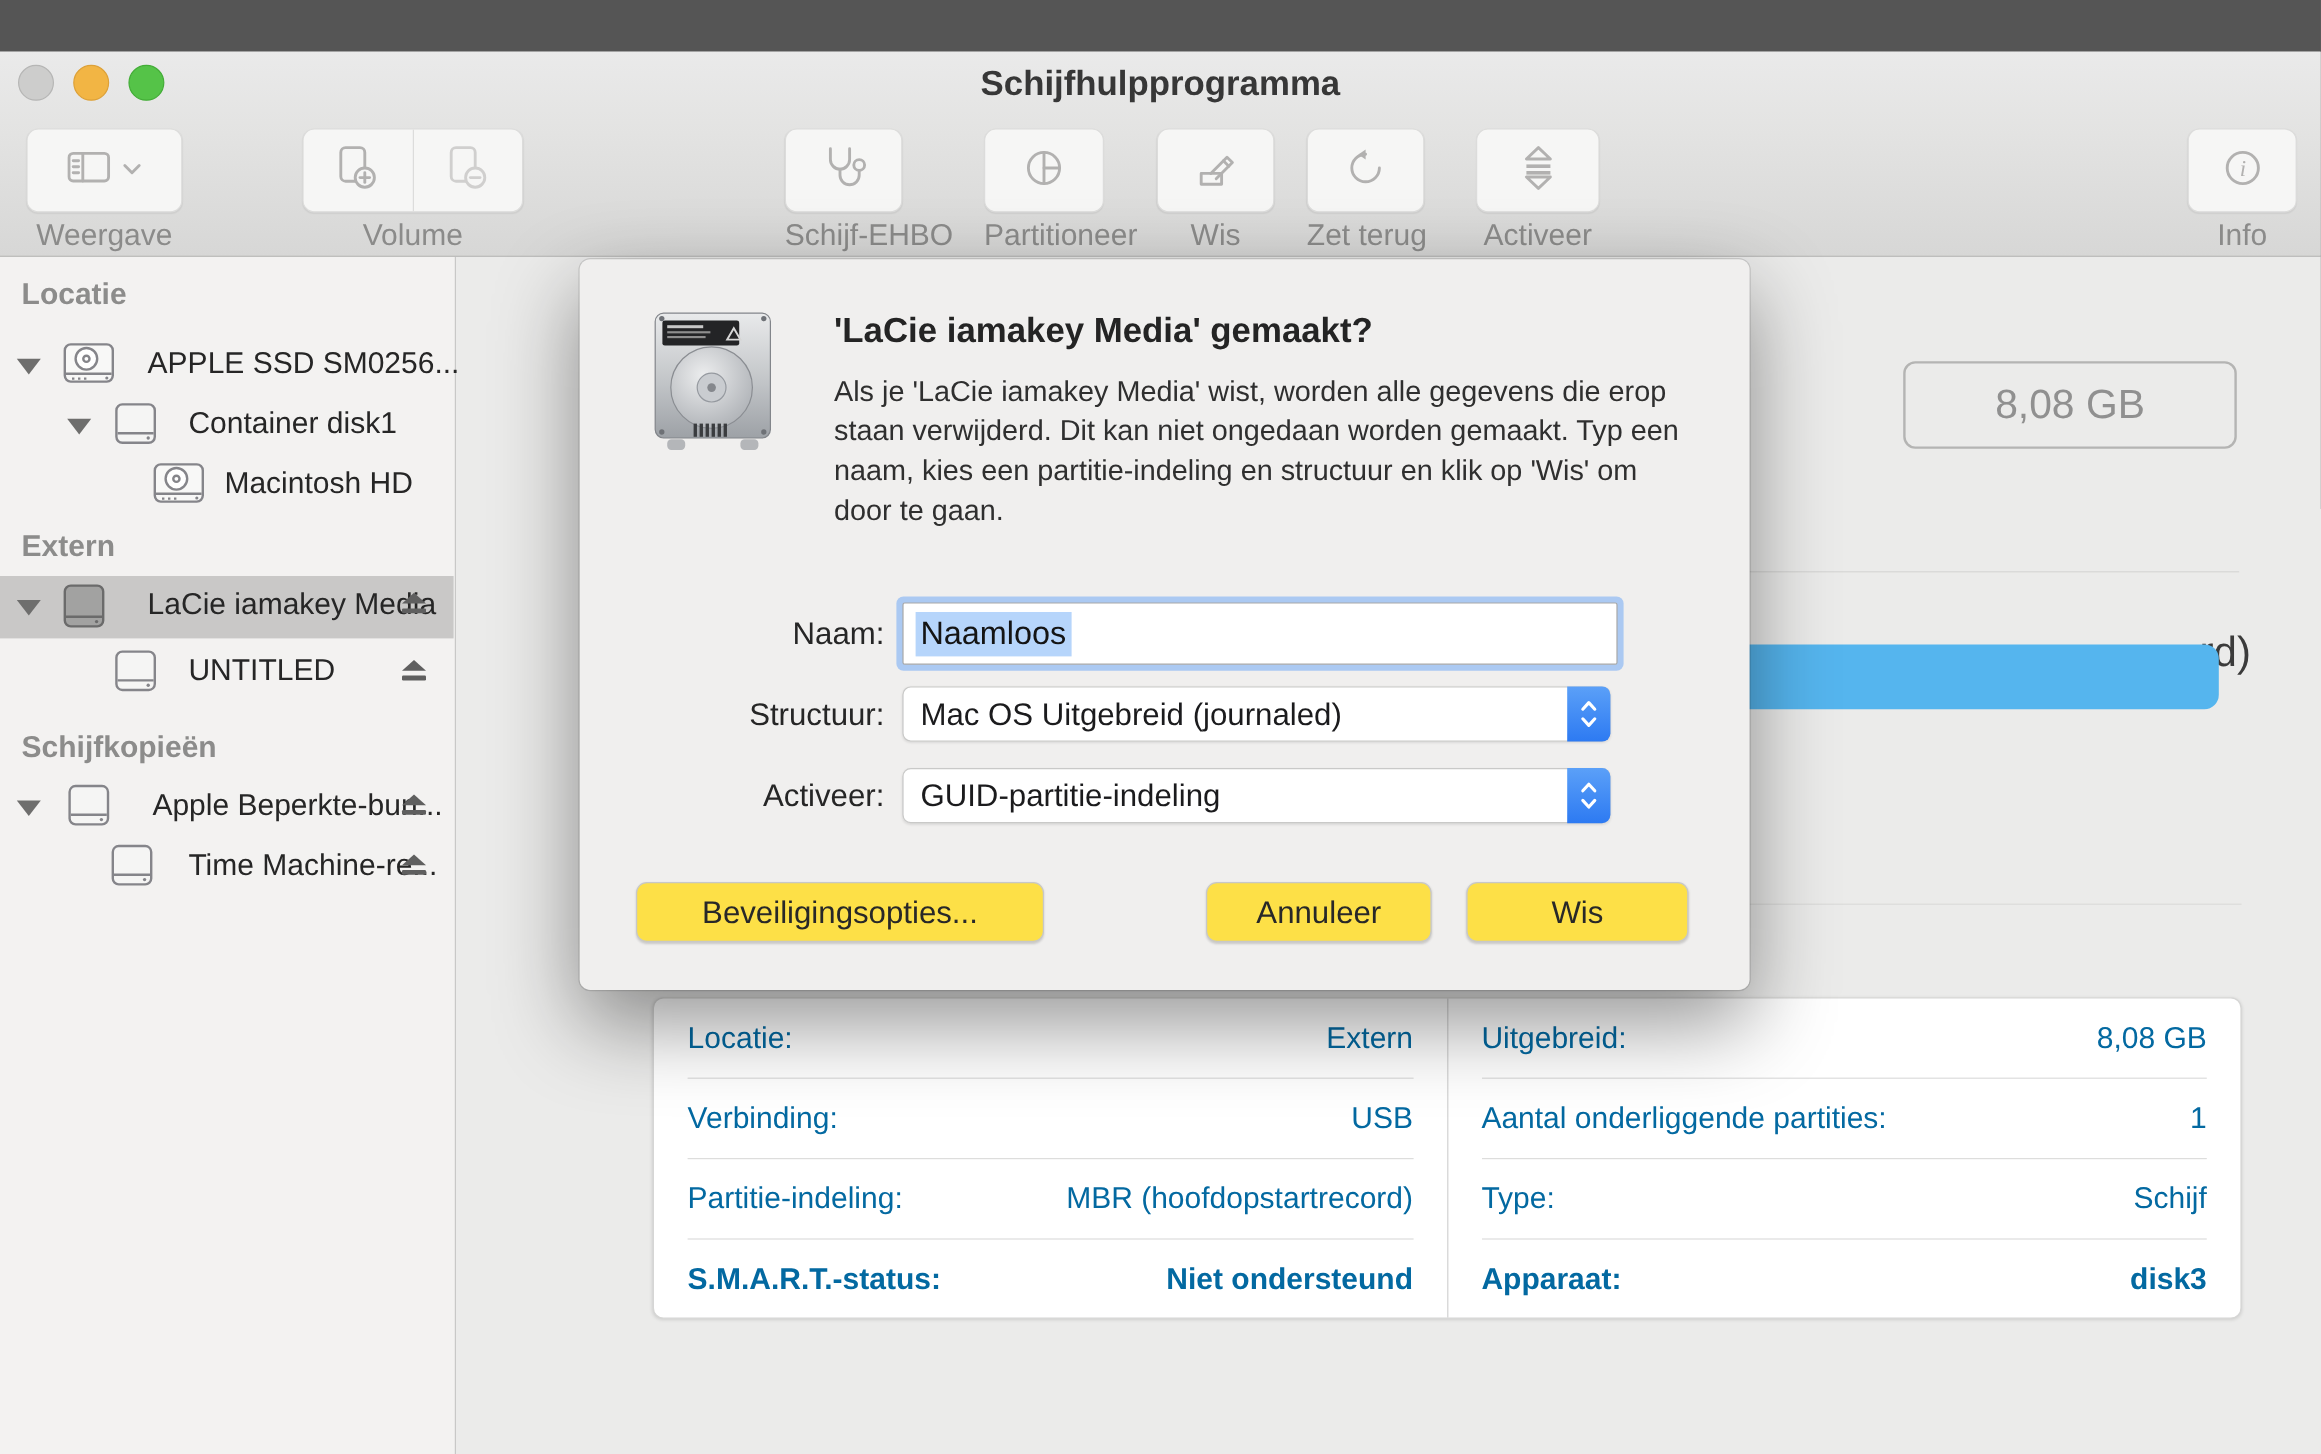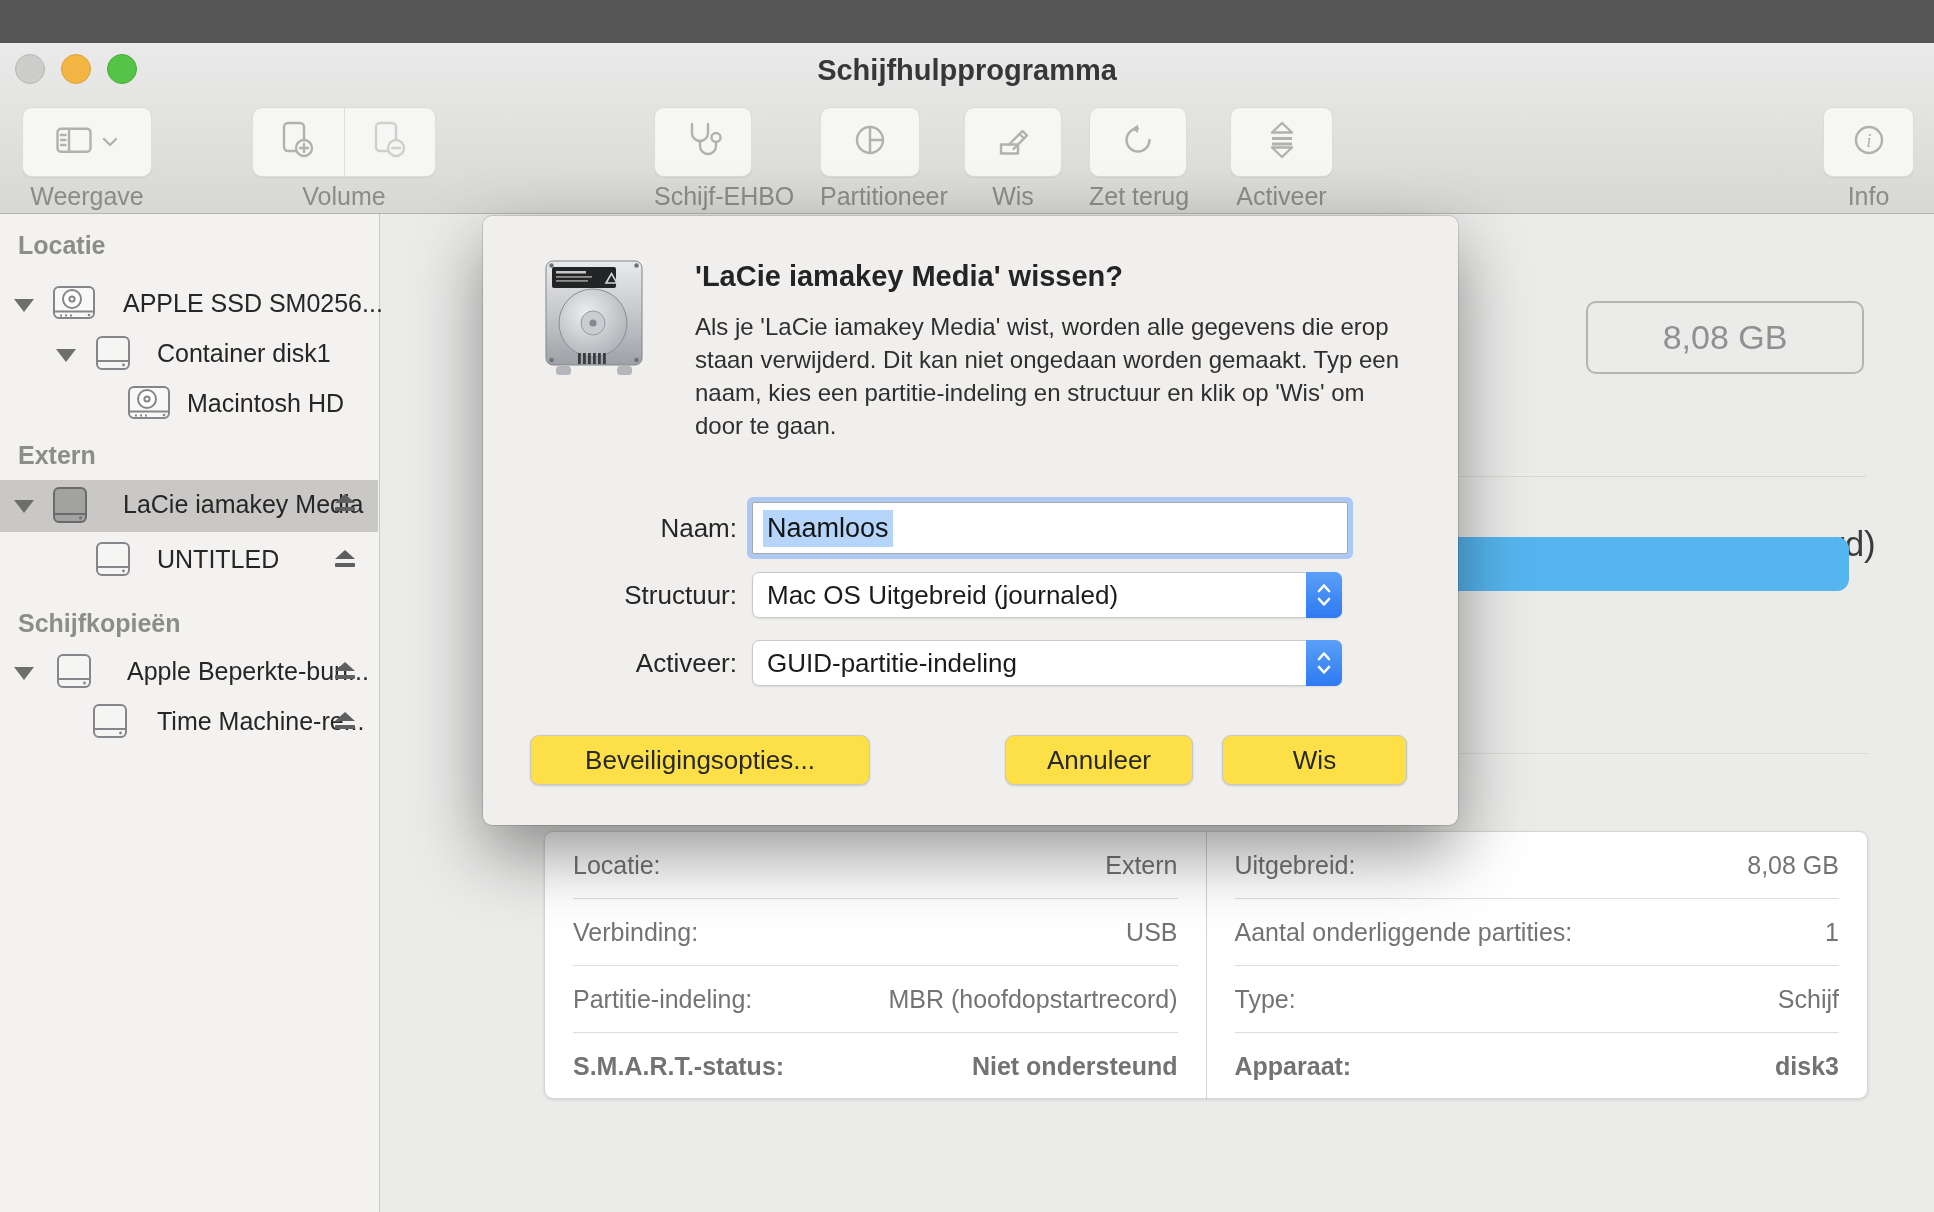--- a/index.html
+++ b/index.html
@@ -42,21 +42,21 @@
     font-size:34px;color:#909090;}
   .hline1{position:absolute;left:1458px;top:433px;width:408px;height:1px;background:#d6d6d5;}
   .hline2{position:absolute;left:1458px;top:710px;width:410px;height:1px;background:#dbdbda;}
   .cap-bar{position:absolute;left:700px;top:494px;width:1149px;height:54px;border-radius:12px;background:#55b5ee;}
   .info-card{position:absolute;left:544px;top:788px;width:1324px;height:268px;box-sizing:border-box;
     background:#fff;border:1px solid #d6d6d5;border-radius:9px;box-shadow:0 1px 3px rgba(0,0,0,.12);
     display:flex;}
   .info-col{flex:1;padding:0 28px;}
   .info-col.right{border-left:1px solid #d2d2d1;}
   .info-row{height:66px;display:flex;align-items:center;justify-content:space-between;
-    border-bottom:1px solid #dddddc;font-size:25px;color:#737373;}
+    border-bottom:1px solid #dddddc;font-size:25px;color:#0369a1;}
   .info-row:last-child{border-bottom:none;font-weight:bold;}
   .info-row .lab{white-space:nowrap;}
   .info-row .val{white-space:nowrap;text-align:right;}
   
   .dialog{position:absolute;left:483px;top:173px;width:975px;height:609px;
     background:#f0efee;border-radius:9px;z-index:5;
     box-shadow:0 0 0 1px rgba(0,0,0,.12),0 28px 70px rgba(0,0,0,.42);}
   .dlg-icon{position:absolute;left:50px;top:40px;}
   .dlg-title{position:absolute;left:212px;top:44px;font-size:29px;font-weight:700;color:#242424;}
   .dlg-body{position:absolute;left:212px;top:94px;width:708px;font-size:24px;line-height:33px;color:#2f2f2f;}
@@ -398,21 +398,21 @@
           <rect x="45" y="97" width="2.8" height="11"></rect>
             <rect x="50" y="97" width="2.8" height="11"></rect>
           <rect x="55" y="97" width="2.8" height="11"></rect>
             <rect x="60" y="97" width="2.8" height="11"></rect>
           <rect x="65" y="97" width="2.8" height="11"></rect>
             <rect x="70" y="97" width="2.8" height="11"></rect>
         </g>
       </svg>
     </span>
 
-    <div class="dlg-title">'LaCie iamakey Media' wissen?</div>
+    <div class="dlg-title">'LaCie iamakey Media' gemaakt?</div>
     <div class="dlg-body">Als je 'LaCie iamakey Media' wist, worden alle gegevens die erop staan verwijderd. Dit kan niet ongedaan worden gemaakt. Typ een naam, kies een partitie-indeling en structuur en klik op 'Wis' om door te gaan.</div>
 
     <div class="d-row" style="top:356px;height:46px;">
       <span class="d-lab">Structuur:</span>
       <div class="popup">
         <span>Mac OS Uitgebreid (journaled)</span>
         <span class="cap">
           <svg width="16" height="26" viewBox="0 0 16 26" fill="none" stroke="#fff" stroke-width="2.6" stroke-linecap="round" stroke-linejoin="round">
               <polyline points="3,9 8,3.5 13,9"></polyline>
               <polyline points="3,17 8,22.5 13,17"></polyline>

